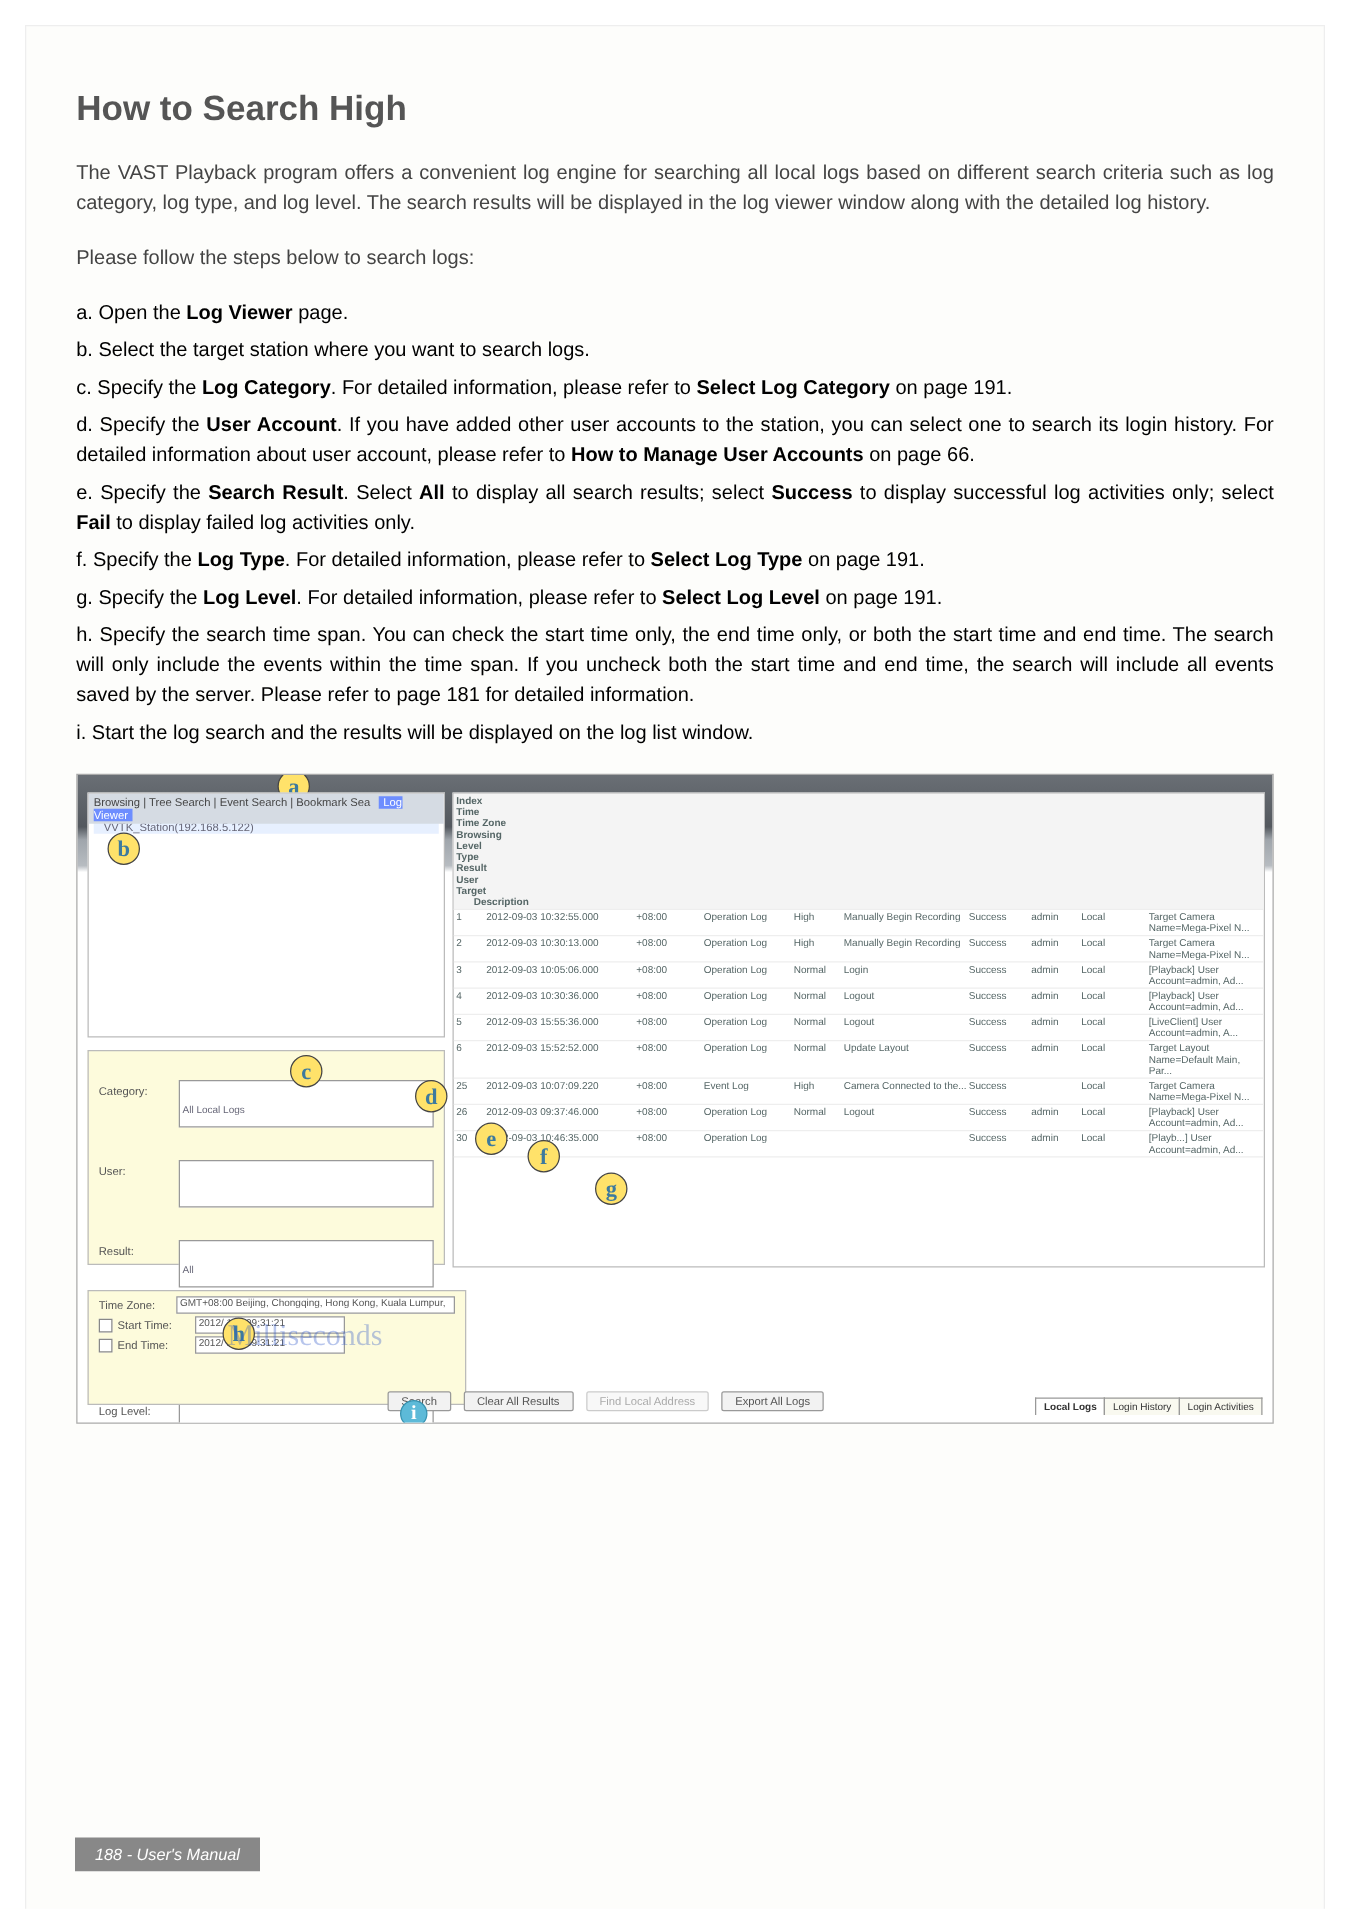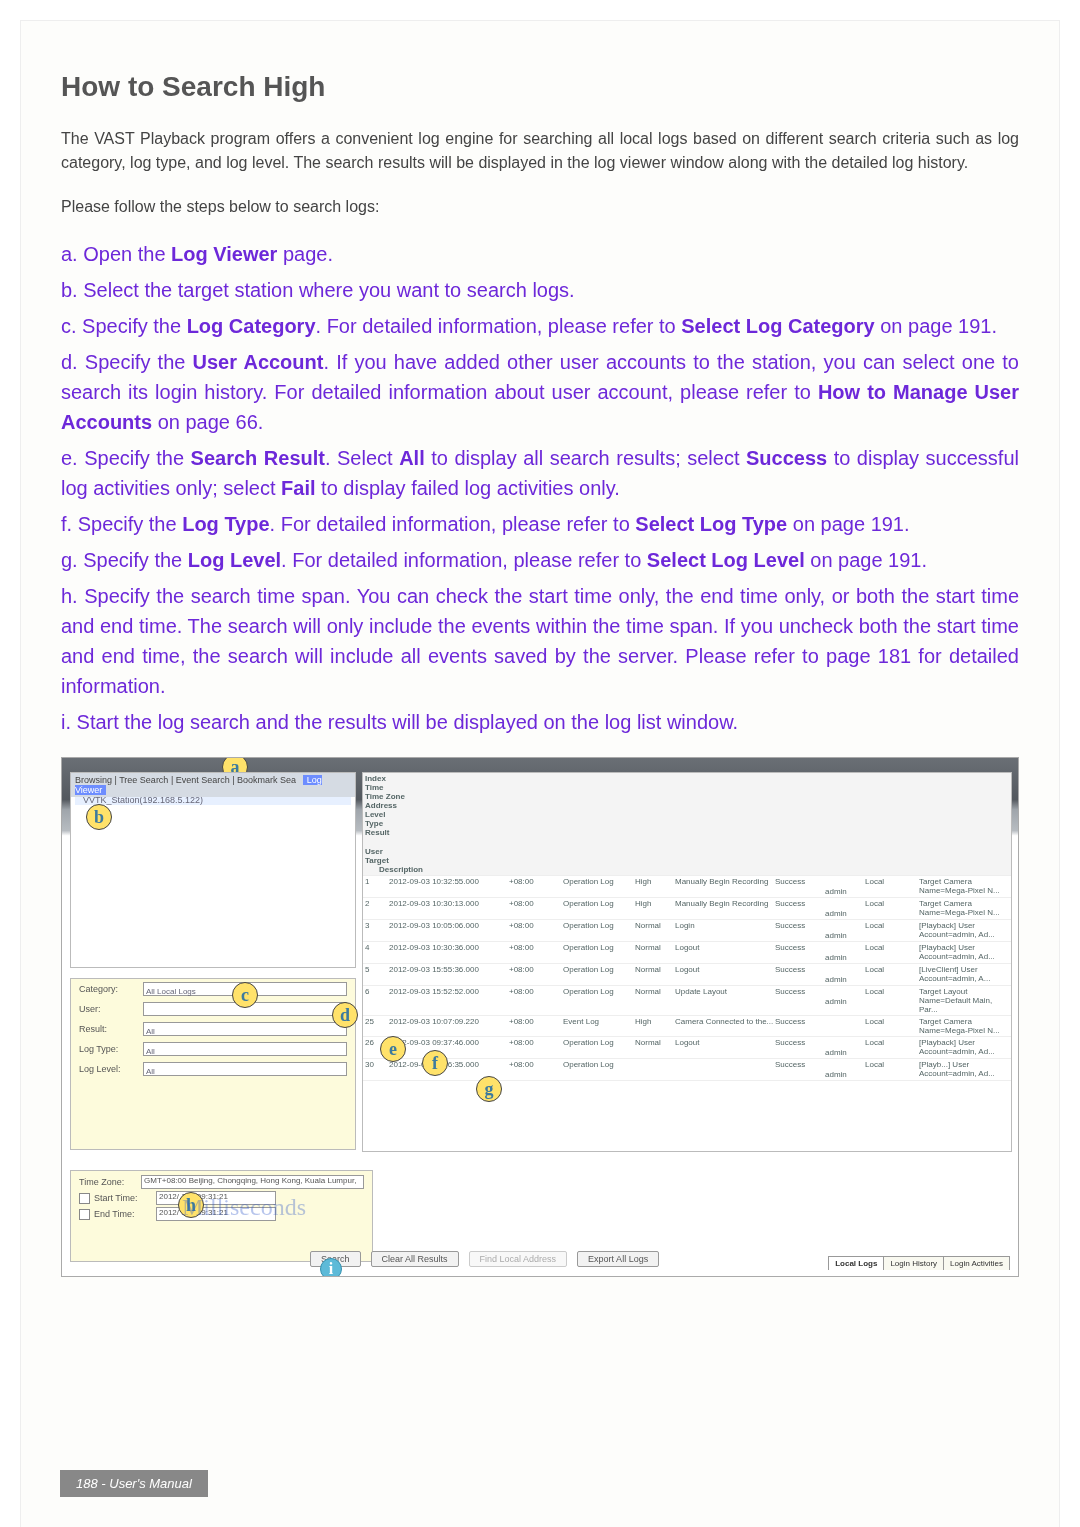--- a/index.html
+++ b/index.html
@@ -38,23 +38,23 @@
     color: #444;
     text-align: justify;
     margin-bottom: 20px;
   }
   ol.steps {
     list-style: none;
     padding: 0;
     margin-bottom: 20px;
   }
   ol.steps li {
-    font-size: 20px;
+    font-size: 16px;
     line-height: 1.5;
-    color: #6d28d9;
+    color: #000000;
     margin-bottom: 6px;
     text-align: justify;
   }
   ol.steps li b { font-weight: bold; }
   .screenshot-area {
     border: 1px solid #aaa;
     height: 520px;
     background: linear-gradient(#6a6f75, #53585e 8%, #9fa5ab 10%, #b7bcc1 14%, #fff 15%);
     position: relative;
     margin-top: 20px;
@@ -87,35 +87,35 @@
   .grid-pane {
     position:absolute; top:14px; left:300px; right:6px; height:380px;
     background:#fff; border:1px solid #bbb;
   }
   .grid-header, .grid-row {
     display:flex; font-size:8px; color:#566;
     border-bottom:1px solid #eee; padding:1px 2px;
   }
   .grid-header { background:#f4f4f4; font-weight:bold;flex-direction:column; }
   .c1{width:24px;} .c2{width:120px;} .c3{width:54px;} .c4{width:72px;}
-  .c5{width:40px;} .c6{width:100px;} .c7{width:50px;} .c8{width:40px;margin-top:10px;}
+  .c5{width:40px;} .c6{width:100px;} .c7{width:50px;} .c8{width:40px;}
   .c9{width:40px;} .c10{flex:1;padding-left:14px;}
   .filter-pane {
     position:absolute; top:220px; left:8px; width:286px; height:172px;
     background:#fdfbdc; border:1px solid #bbb;
     font-size:9px; color:#555;
   }
   .filter-row{
     display:flex; align-items:center; gap:6px;
     padding:3px 8px;
   }
   .filter-row label{ width:58px; }
   .filter-row .field{
     flex:1; background:#fff; border:1px solid #999; height:14px;
-    font-size:8px; padding:4px 2px; color:#667;
+    font-size:8px; padding:18px 2px; color:#667;margin-top:20px;
   }
   .time-pane {
     position:absolute; left:8px; top:412px; width:303px; height:92px;
     background:#fdfbdc; border:1px solid #bbb;
     font-size:9px; color:#555; padding:2px 8px;
   }
   .time-pane .row{ display:flex; align-items:center; gap:4px; margin:2px 0; }
   .time-pane .row .chk{ width:11px;height:11px;border:1px solid #888;background:#fff; }
   .time-pane .row .lbl{ width:58px; }
   .time-pane .row .val{
@@ -194,21 +194,21 @@
       </div>
       <div style="margin-top:18px;padding-left:8px;background:#e7f0ff;">VVTK_Station(192.168.5.122)</div>
     </div>
     <div class="callout" style="top:46px; left:24px;">b</div>
 
     <div class="grid-pane">
       <div class="grid-header">
         <div class="c1">Index</div>
         <div class="c2">Time</div>
         <div class="c3">Time Zone</div>
-        <div class="c4">Address</div>
+        <div class="c4">Browsing</div>
         <div class="c5">Level</div>
         <div class="c6">Type</div>
         <div class="c7">Result</div>
         <div class="c8">User</div>
         <div class="c9">Target</div>
         <div class="c10">Description</div>
       </div>
       <div id="grid-rows">
           <div class="grid-row">
             <div class="c1">1</div>

